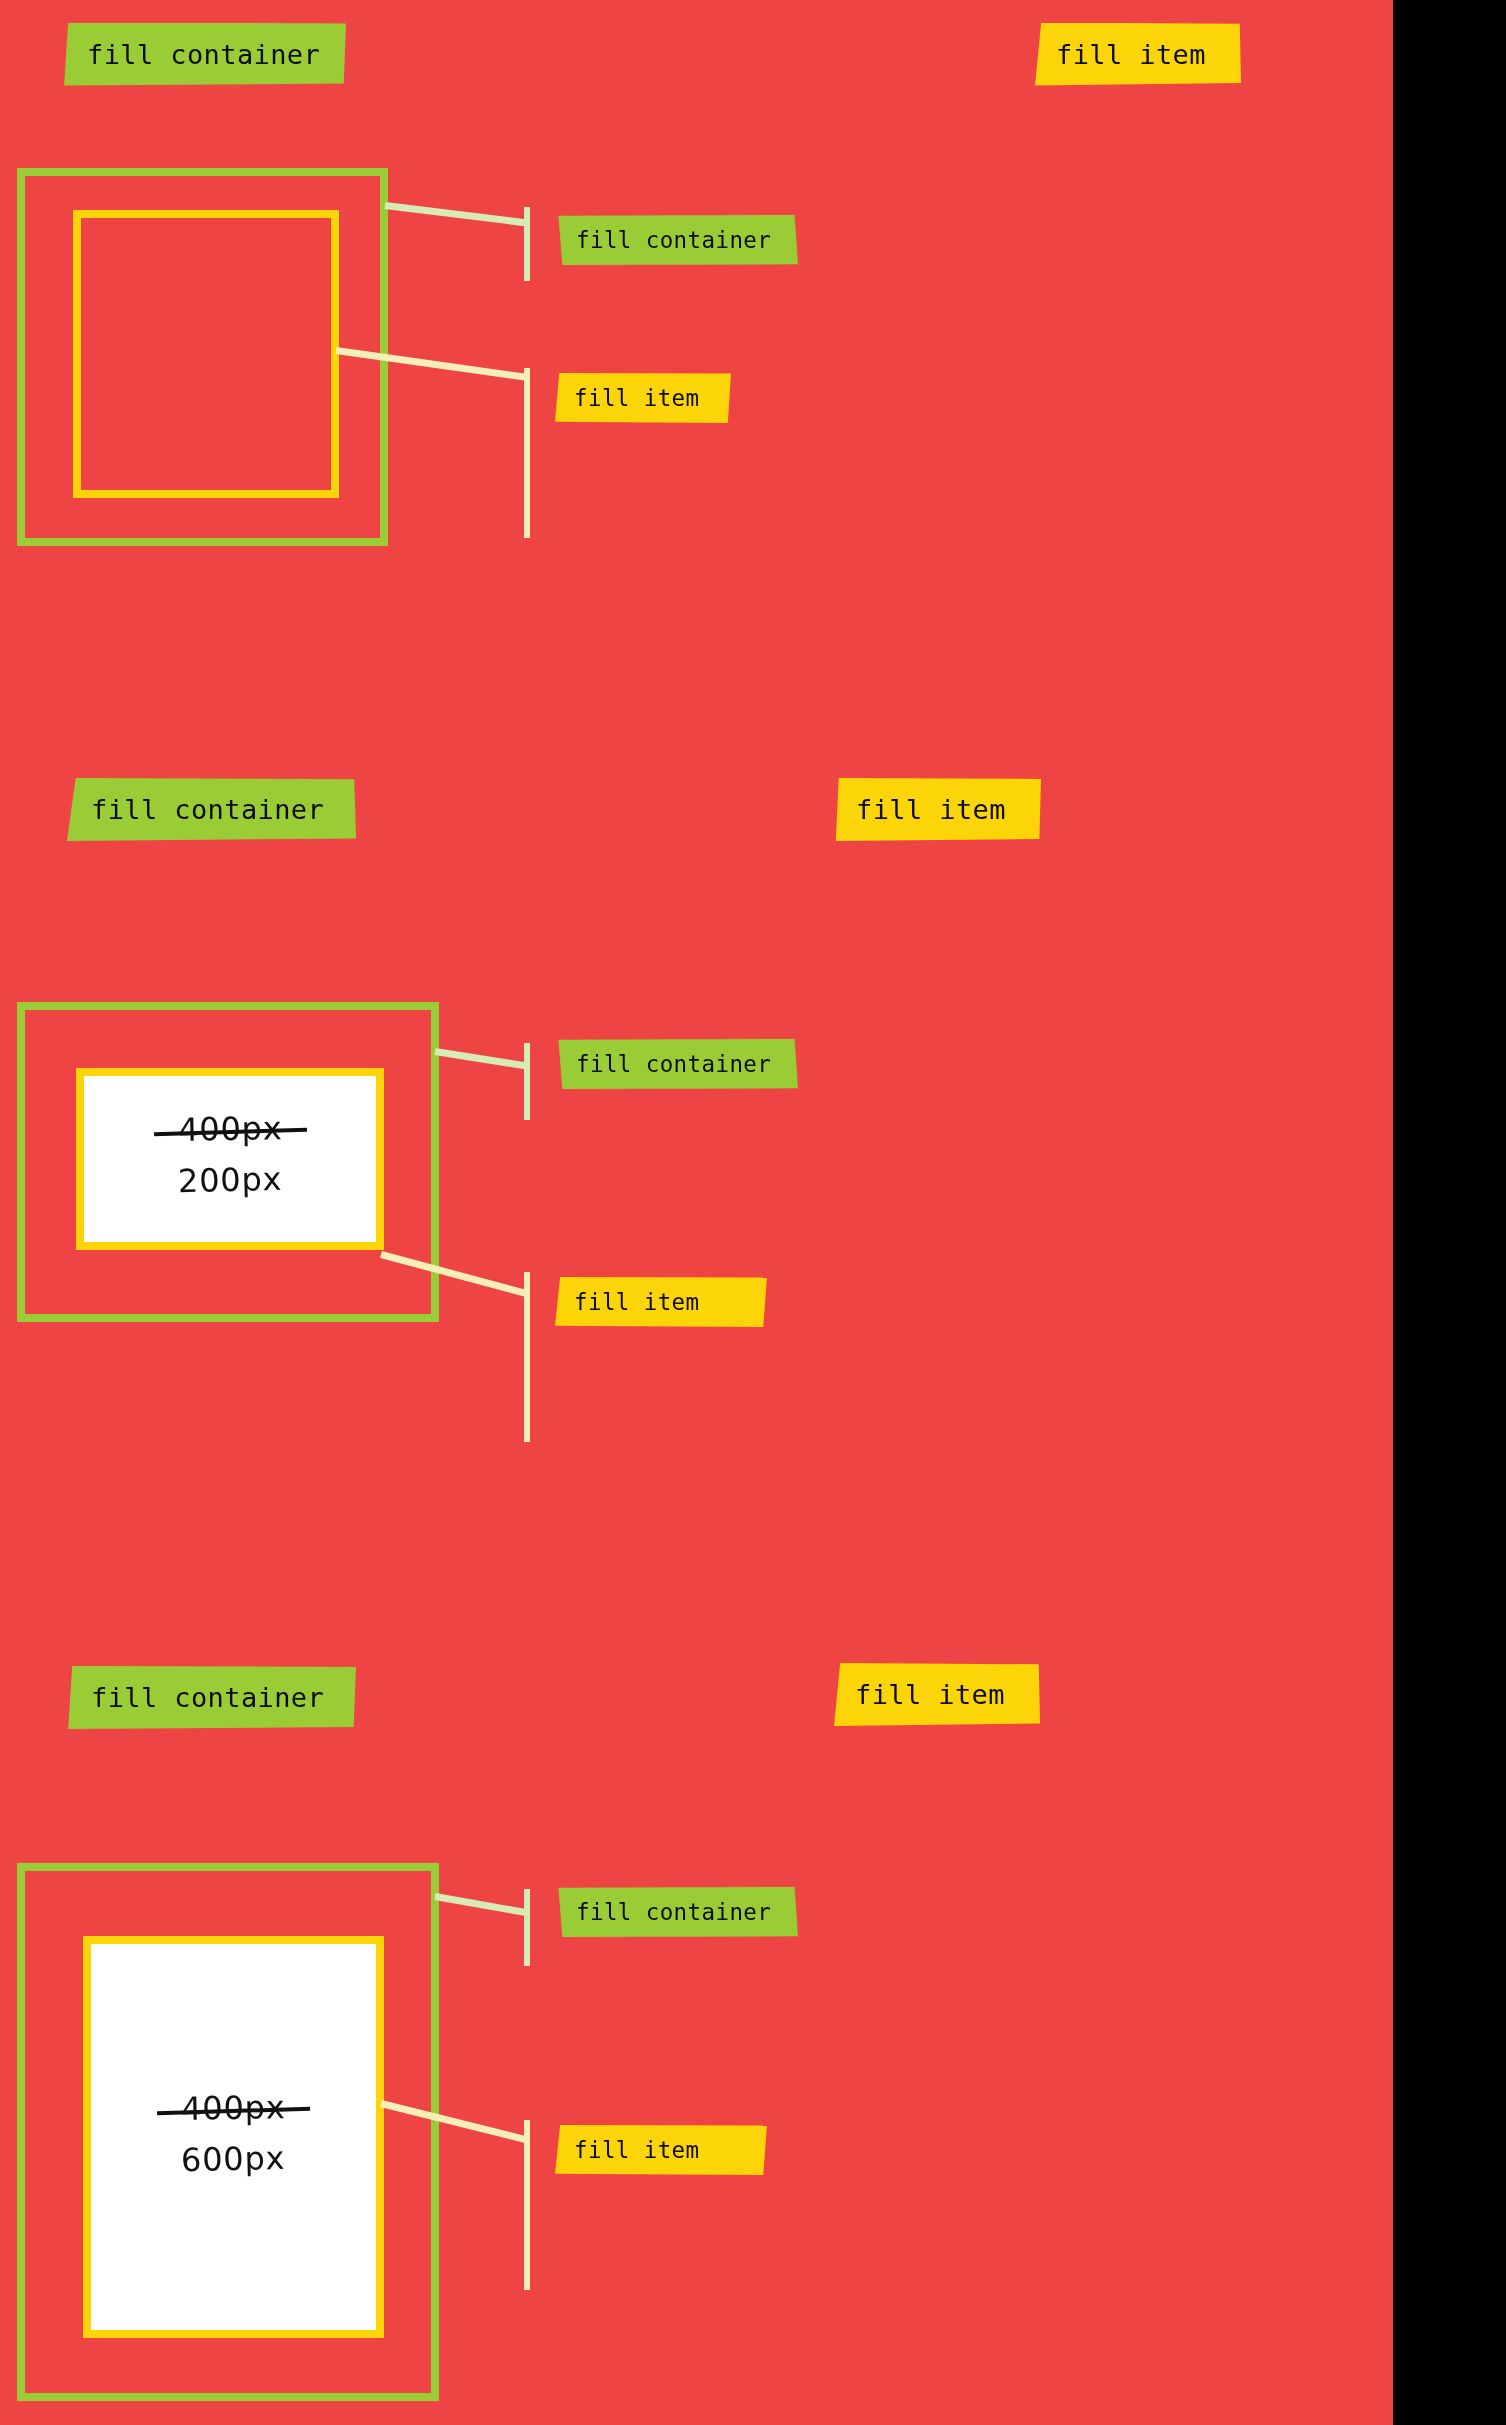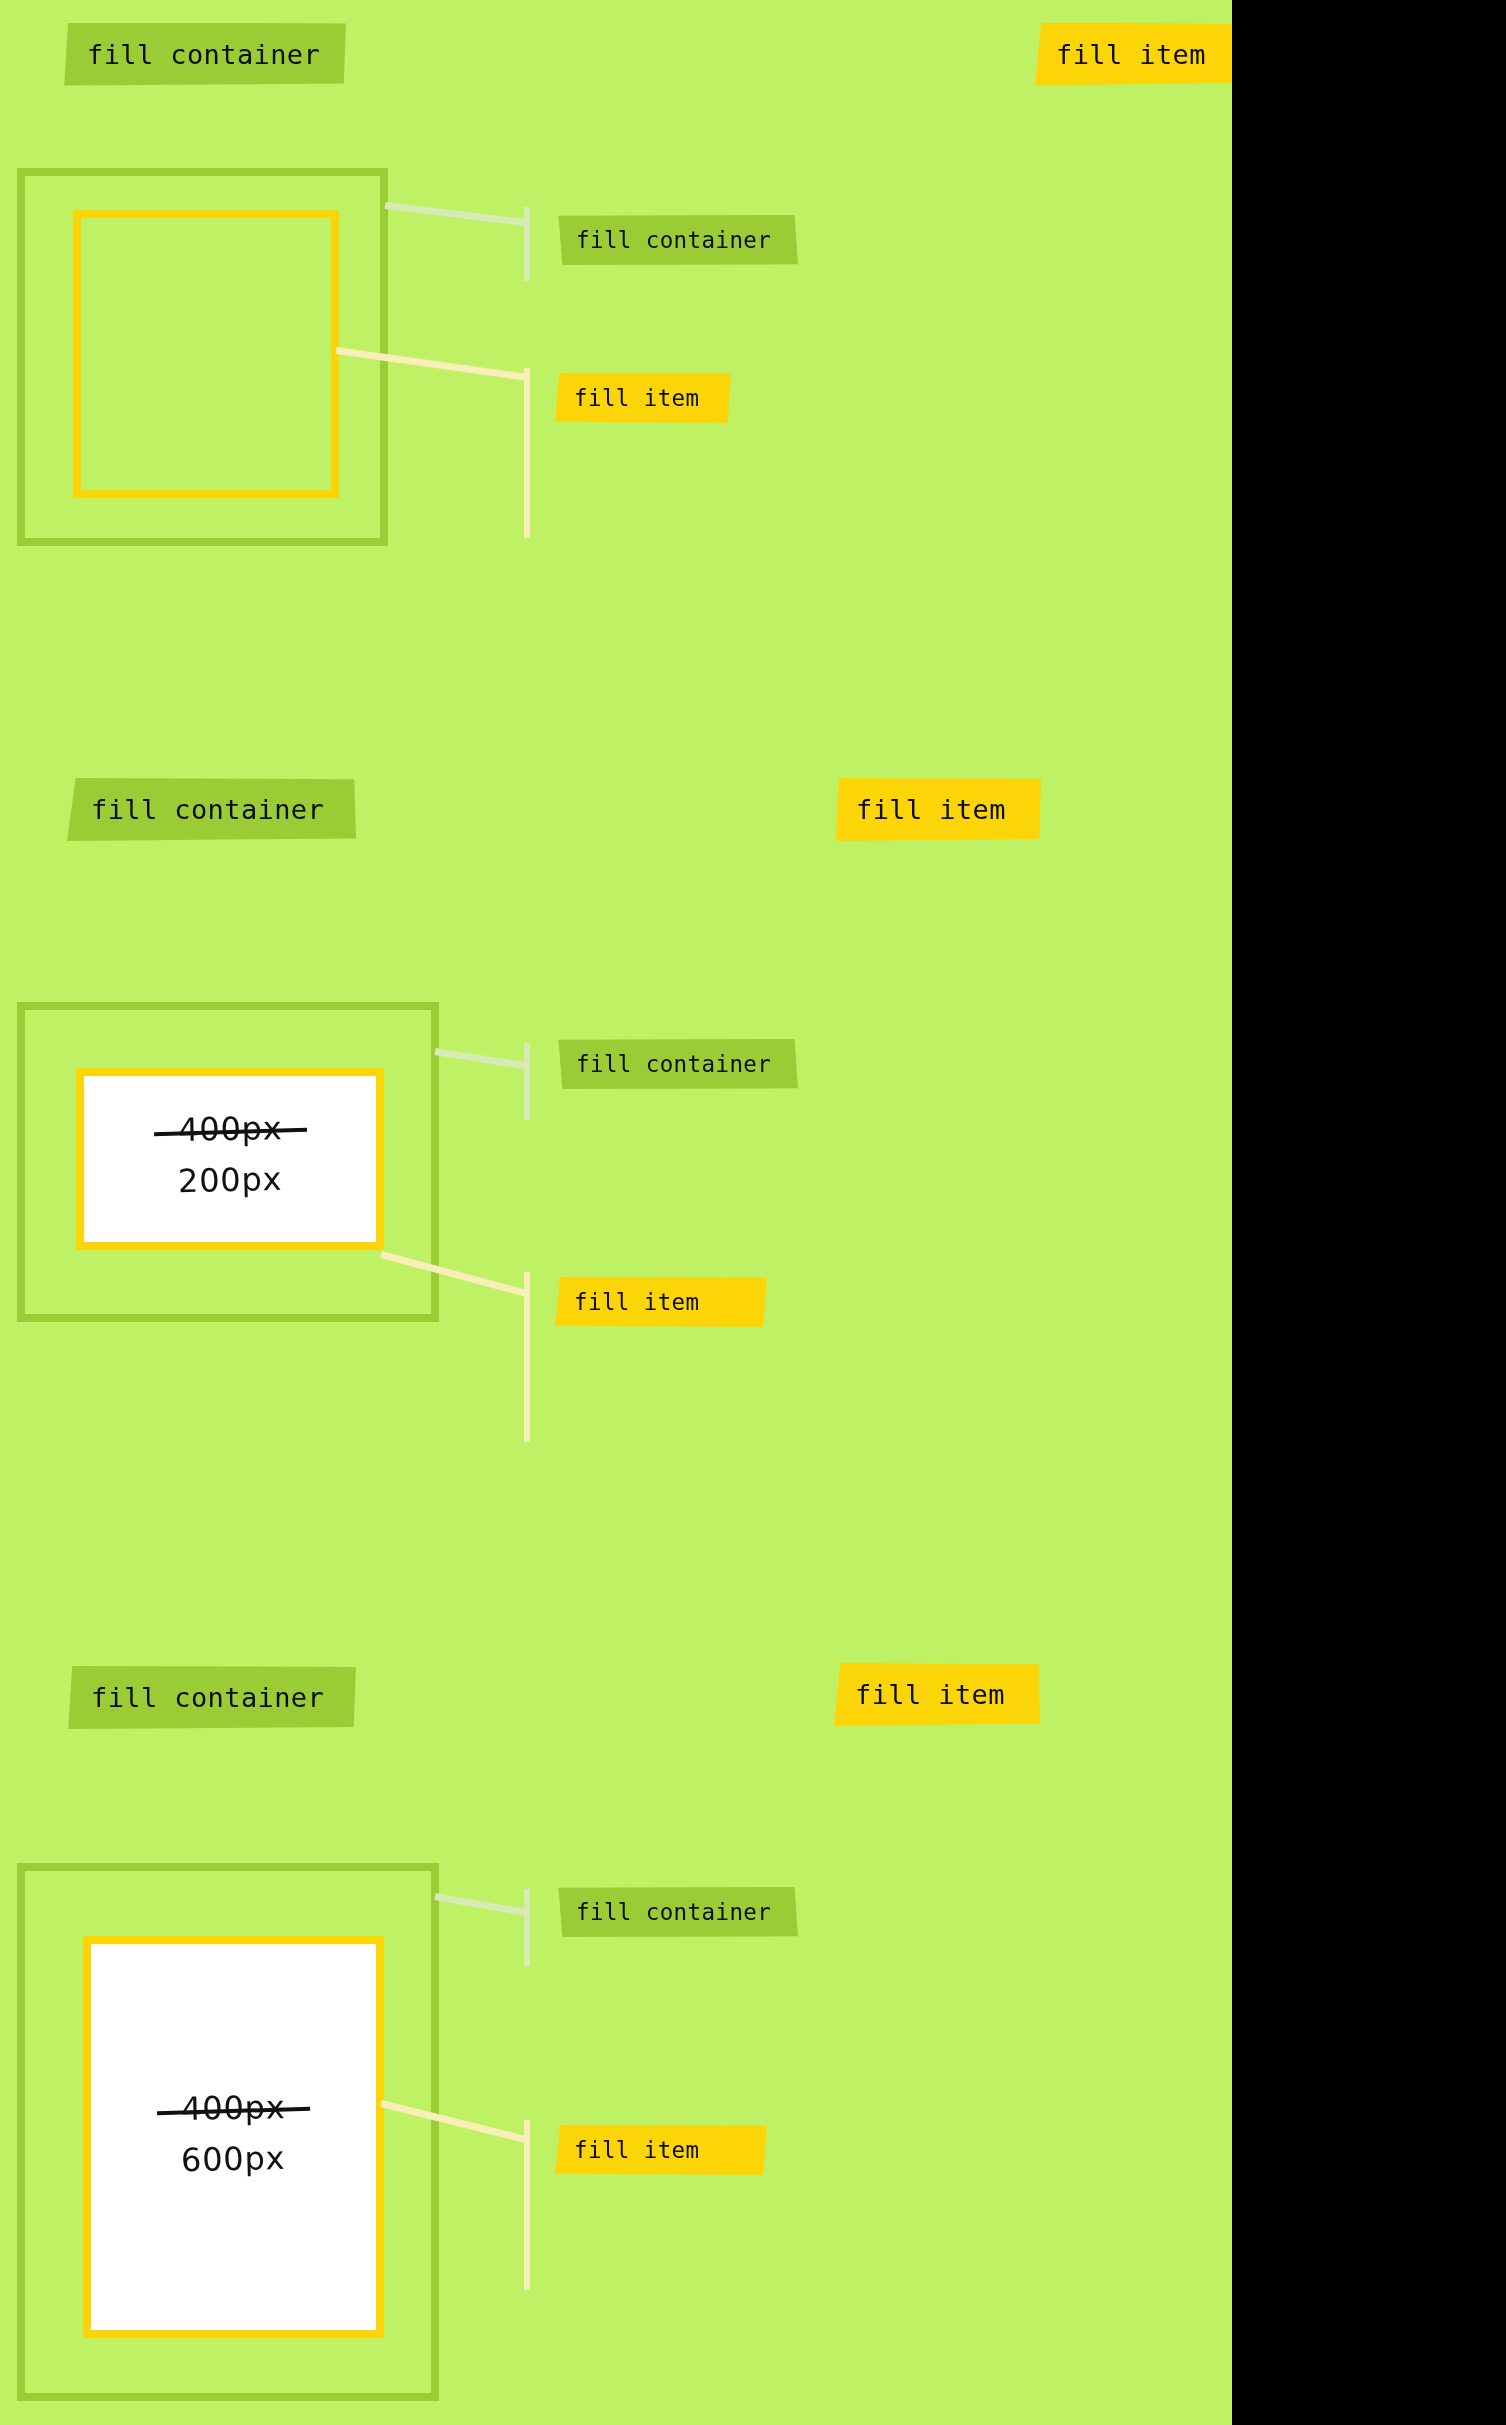--- a/index.html
+++ b/index.html
@@ -6,23 +6,23 @@
   html, body {
     margin: 0;
     padding: 0;
     background: #000000;
   }
   body {
     font-family: "DejaVu Sans Mono", monospace;
   }
   #stage {
     position: relative;
-    width: 1232px;
+    width: 1393px;
     height: 2426px;
-    background: #bef264;
+    background: #ef4444;
     overflow: hidden;
   }
 
   
   .badge {
     position: absolute;
     display: flex;
     align-items: center;
     color: #0d0d0d;
     font-family: "DejaVu Sans Mono", monospace;

